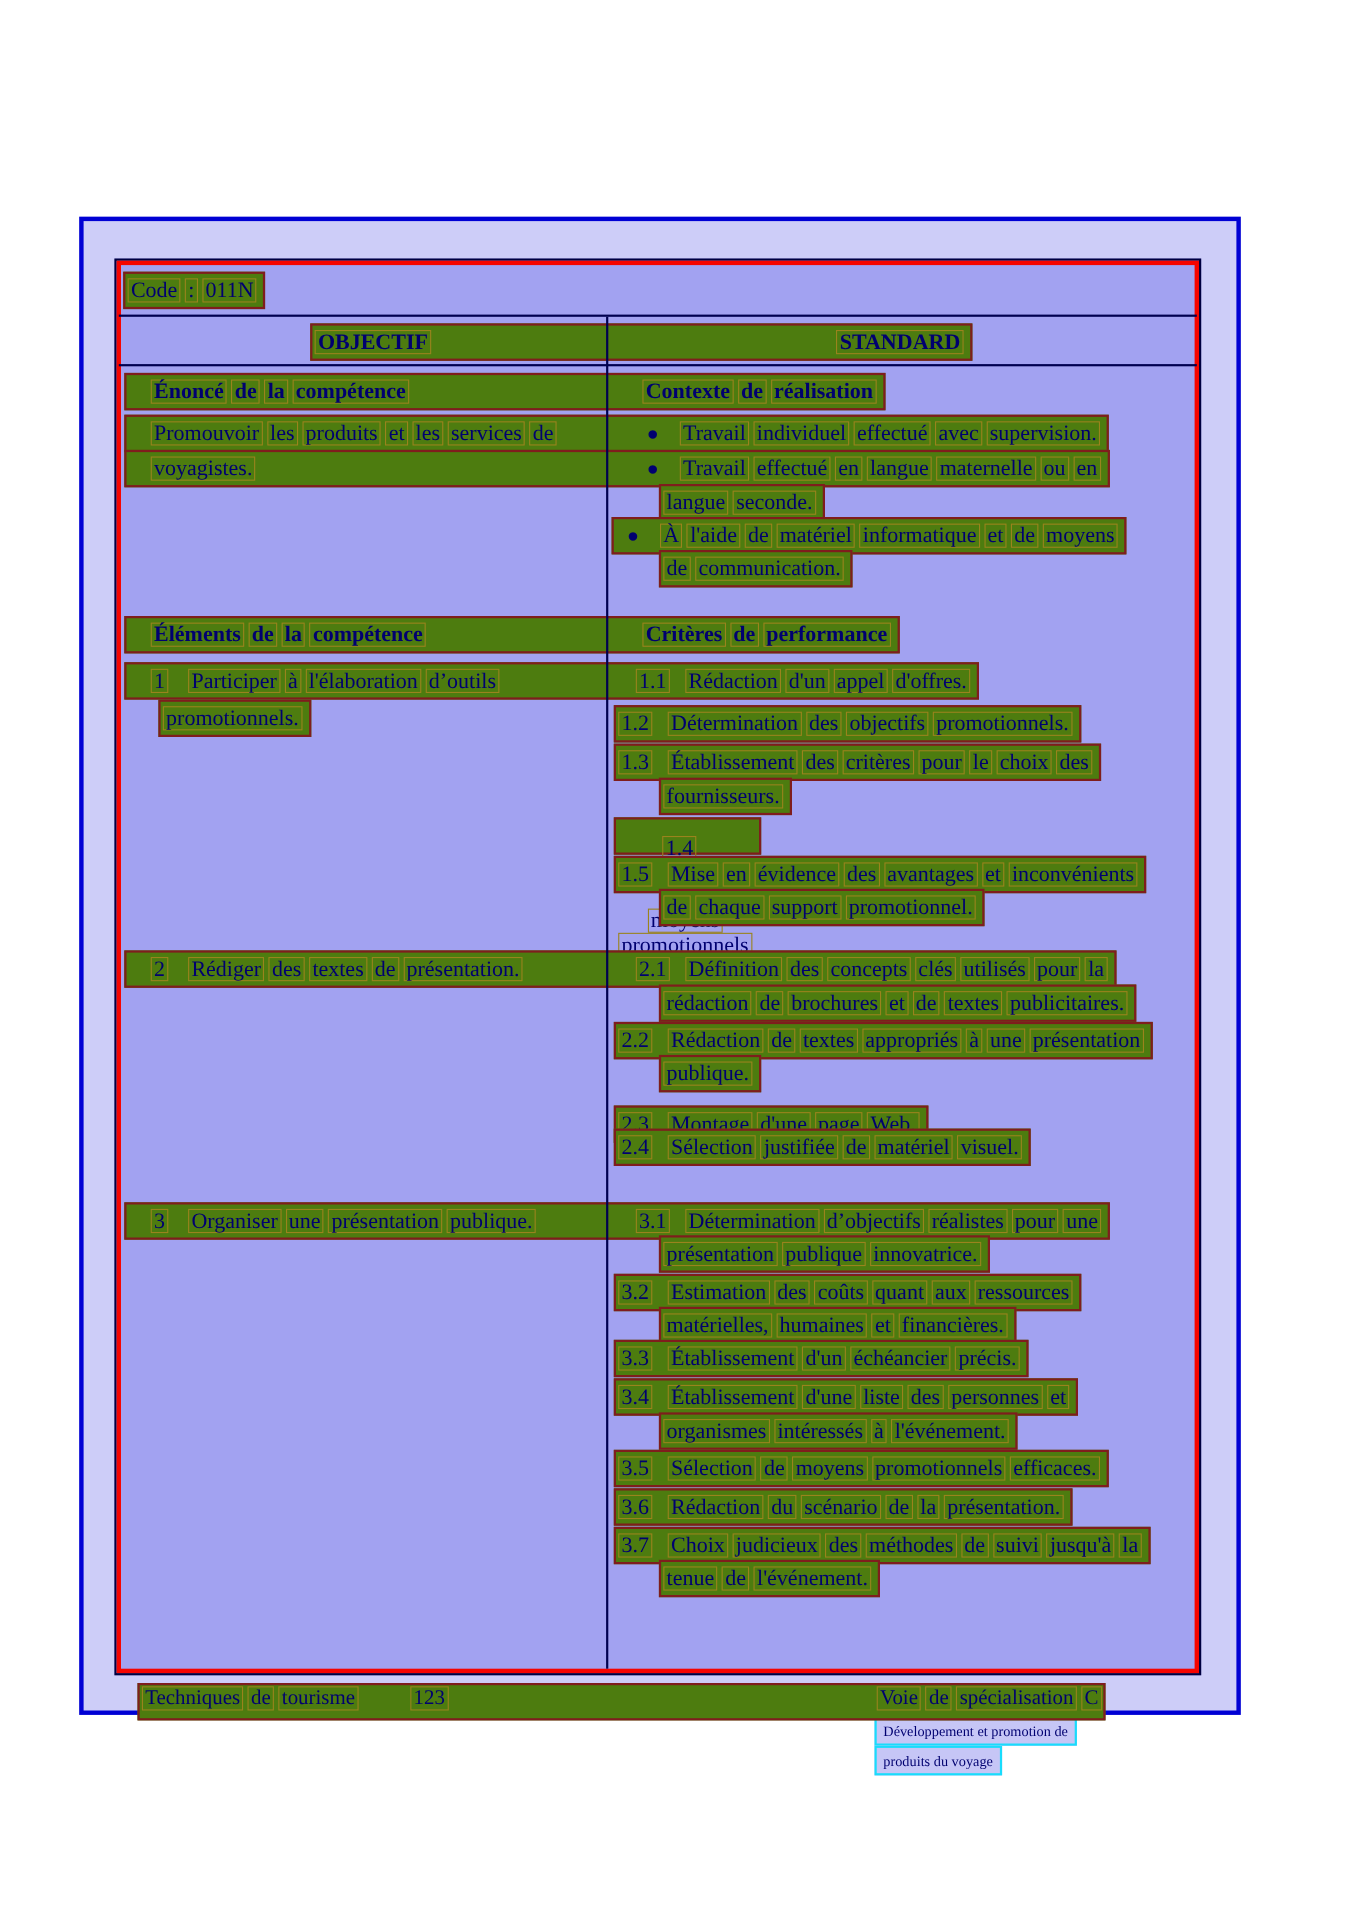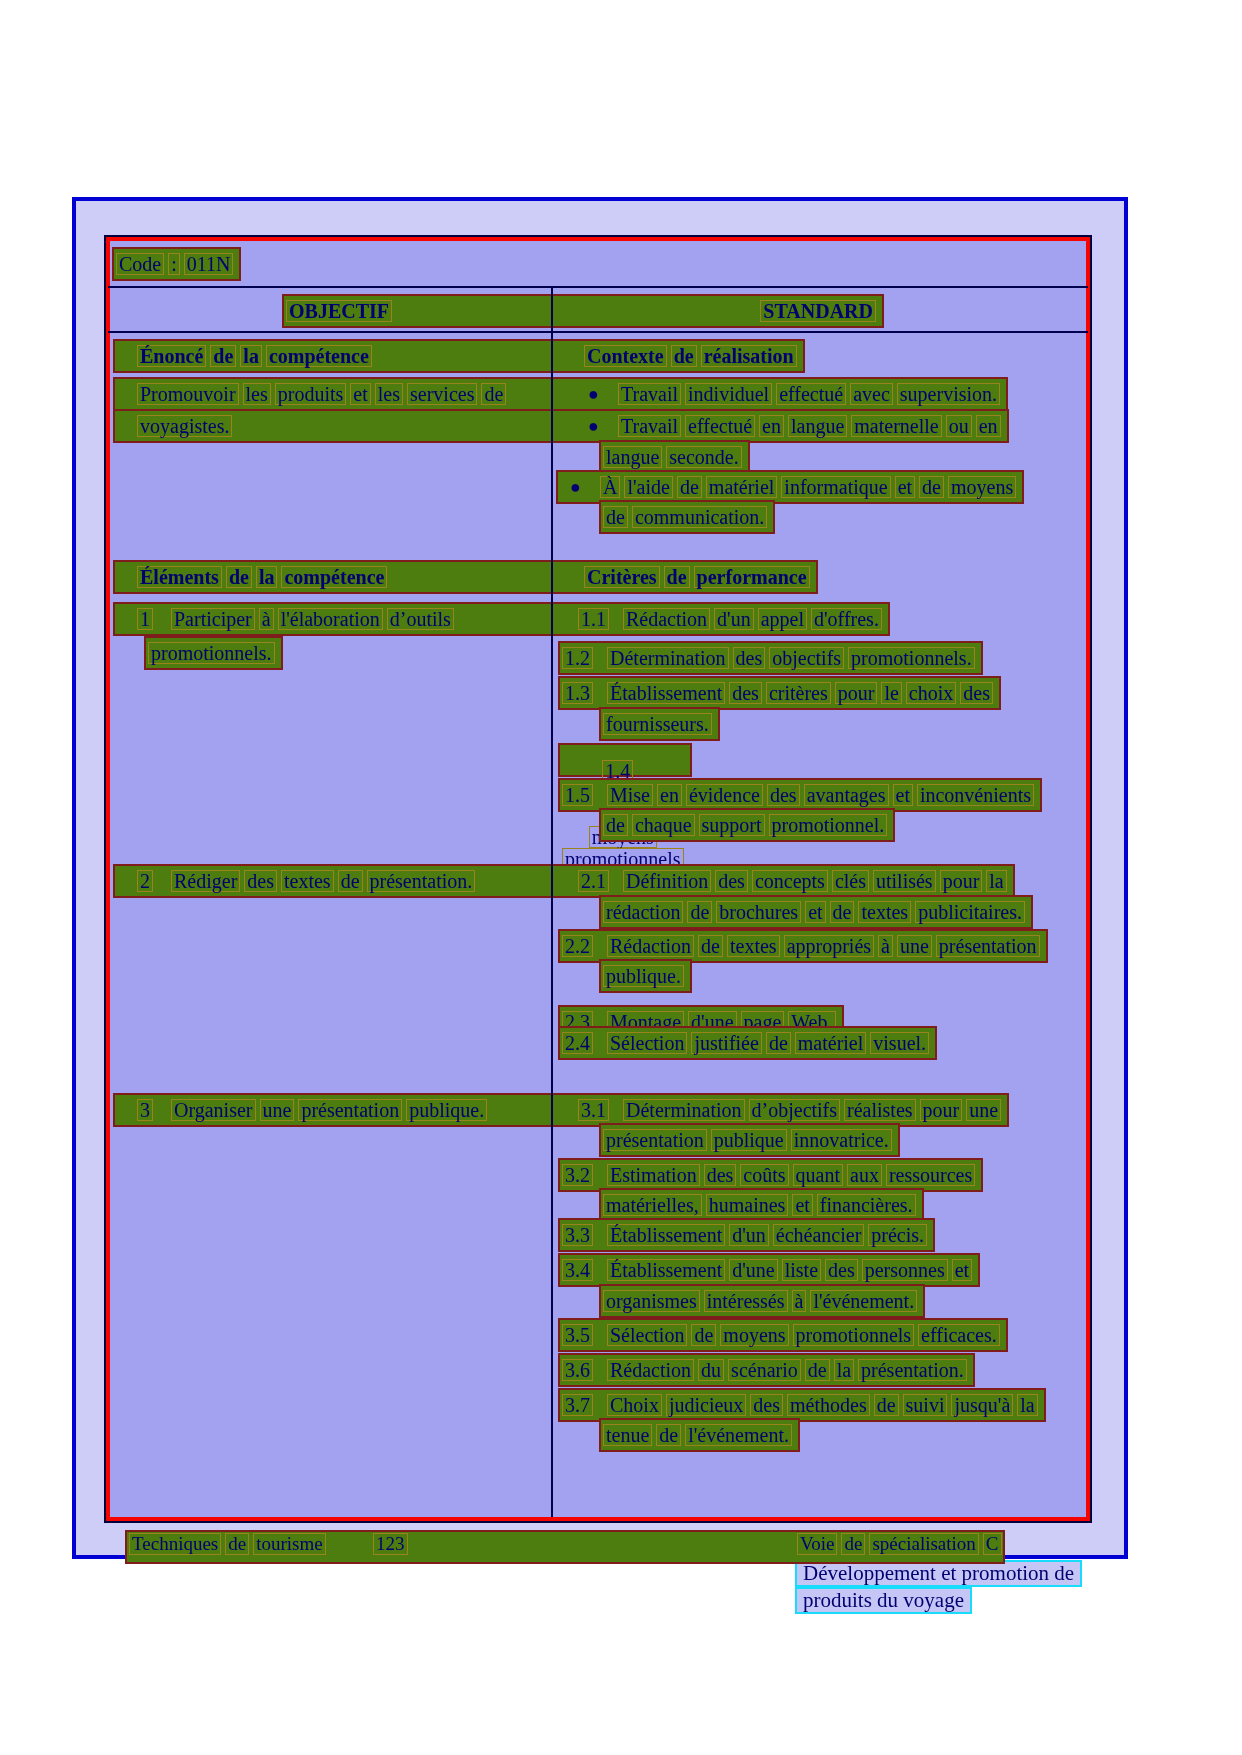--- a/index.html
+++ b/index.html
@@ -21,21 +21,21 @@
      line-height:20px;flex:none;}
   .num{margin-right:14px;}
   .numL{margin-right:18px;}
   .bullet{display:inline-block;width:40px;flex:none;border:none;text-indent:10px;
           font-size:18px;}
   .bold .w, .w.bold{font-weight:bold;}
   .hdrchip{width:602px;justify-content:space-between;}
   .footerchip{width:880px;}
   .fgroup{position:absolute;top:1px;display:flex;align-items:flex-start;font-size:19px;}
   .ov{position:absolute;box-sizing:border-box;border:2px solid #18dcfc;background:#c6c6f6;
-      color:#000070;font-size:21px;line-height:21px;padding:1px 6px;z-index:2;}
+      color:#000070;font-size:13px;line-height:21px;padding:1px 6px;z-index:2;}
 </style>
 </head>
 <body>
 
 <div class="page">
   <div class="outer"></div>
   <div class="tbl">
     <div class="tblred"></div>
   </div>
   <div class="hline" style="top:286px"></div>

